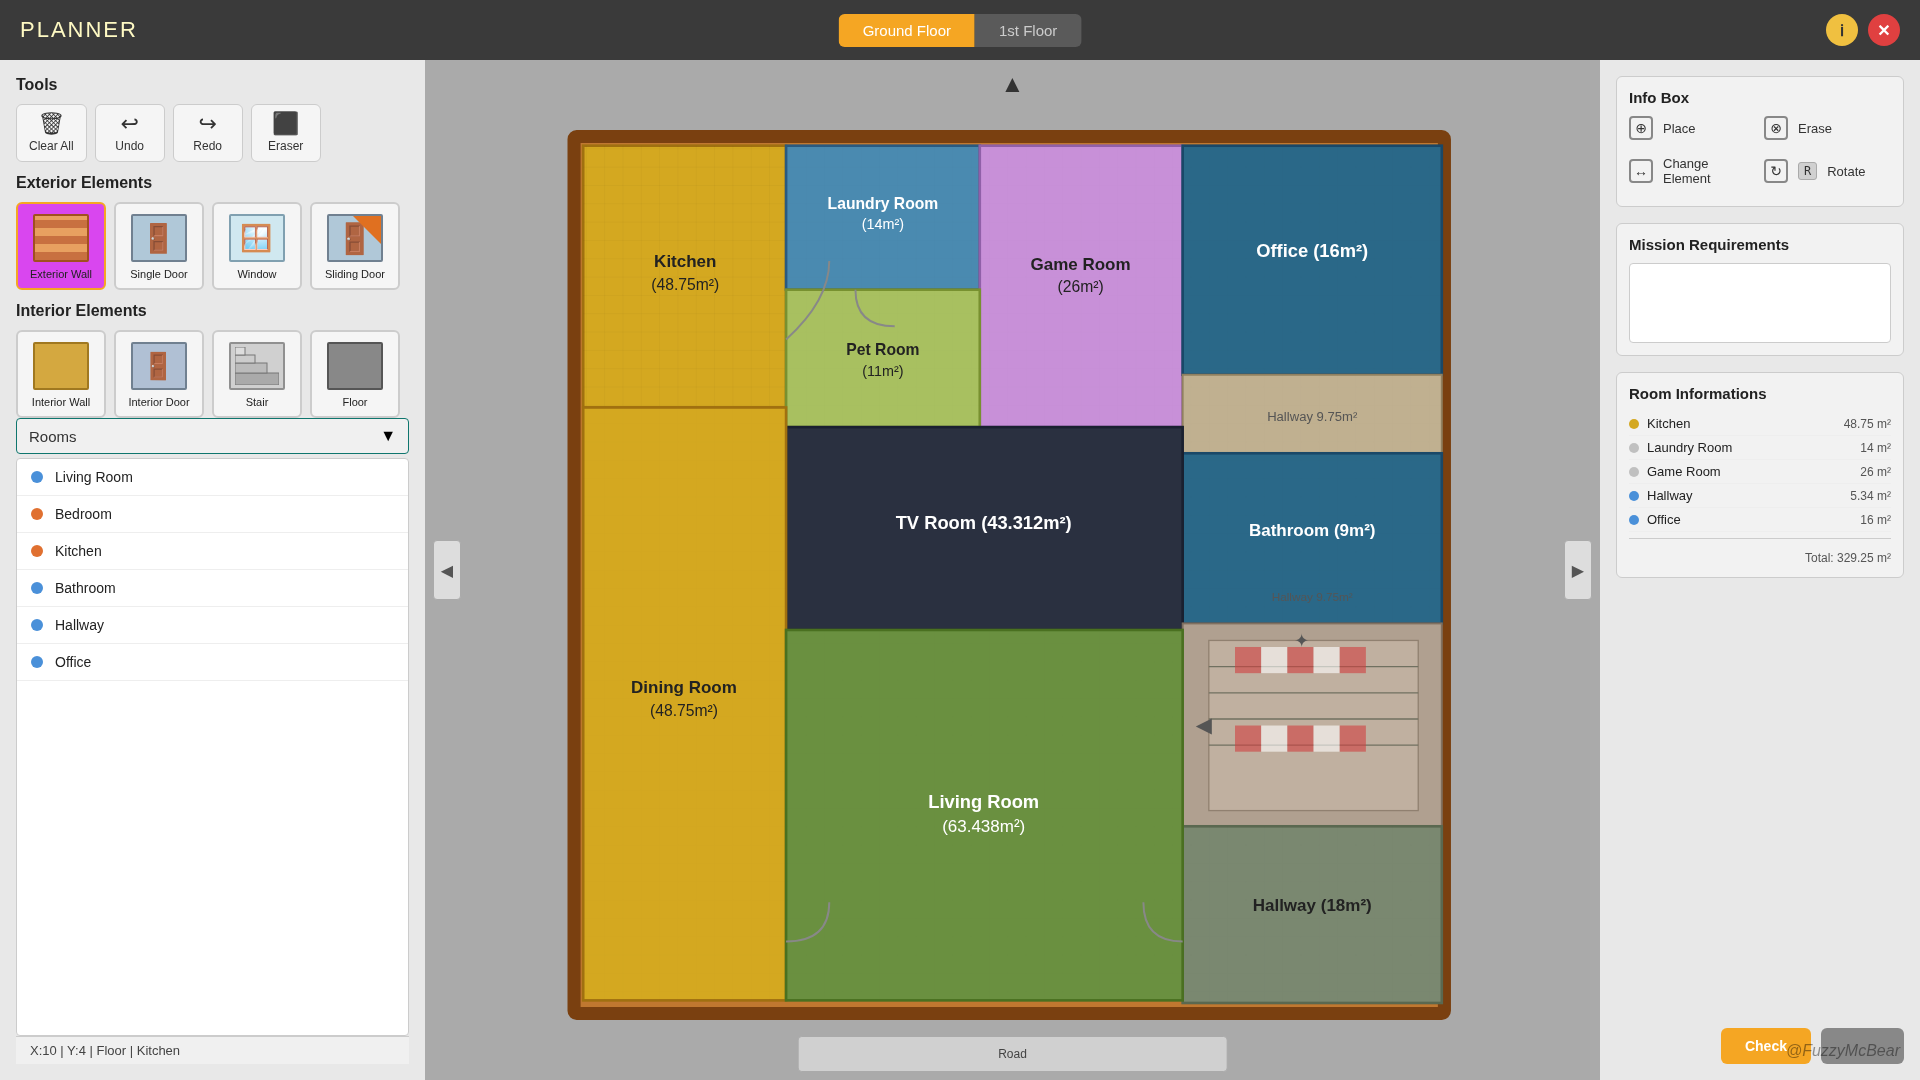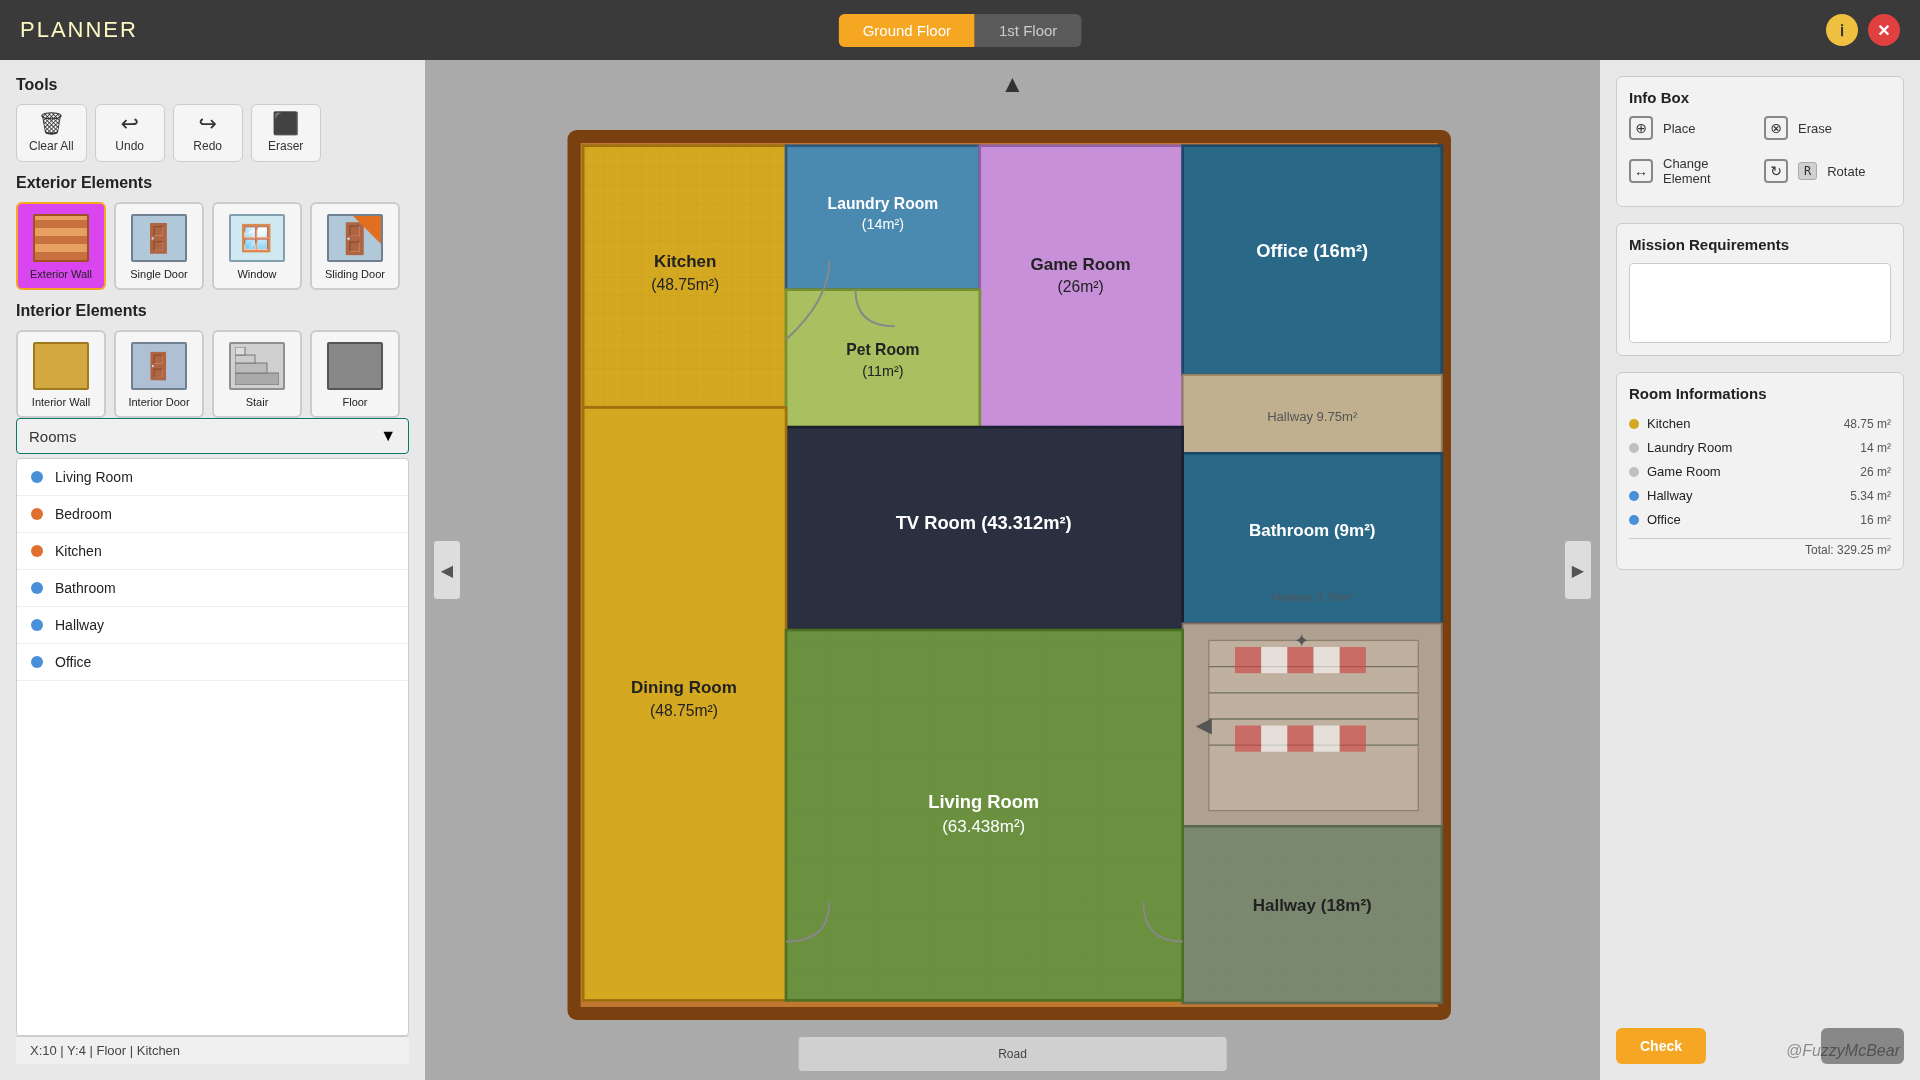--- a/index.html
+++ b/index.html
@@ -445,30 +445,30 @@
       margin-right: 8px;
       flex-shrink: 0;
     }
     .room-info-name { flex: 1; color: #222; }
     .room-info-area { color: #555; font-size: 12px; }
     .room-info-total {
       text-align: right;
       font-size: 12px;
       color: #555;
       margin-top: 6px;
-      padding-top: 4px;
+      padding-top: 12px;
       border-top: 1px solid #ccc;
     }
 
     
     #bottom-buttons {
       margin-top: auto;
       display: flex;
       gap: 10px;
-      justify-content: space-between;
+      justify-content: flex-end;
     }
     .check-btn {
       background: #f5a623;
       color: white;
       border: none;
       border-radius: 6px;
       padding: 10px 24px;
       font-size: 14px;
       cursor: pointer;
       font-weight: bold;

